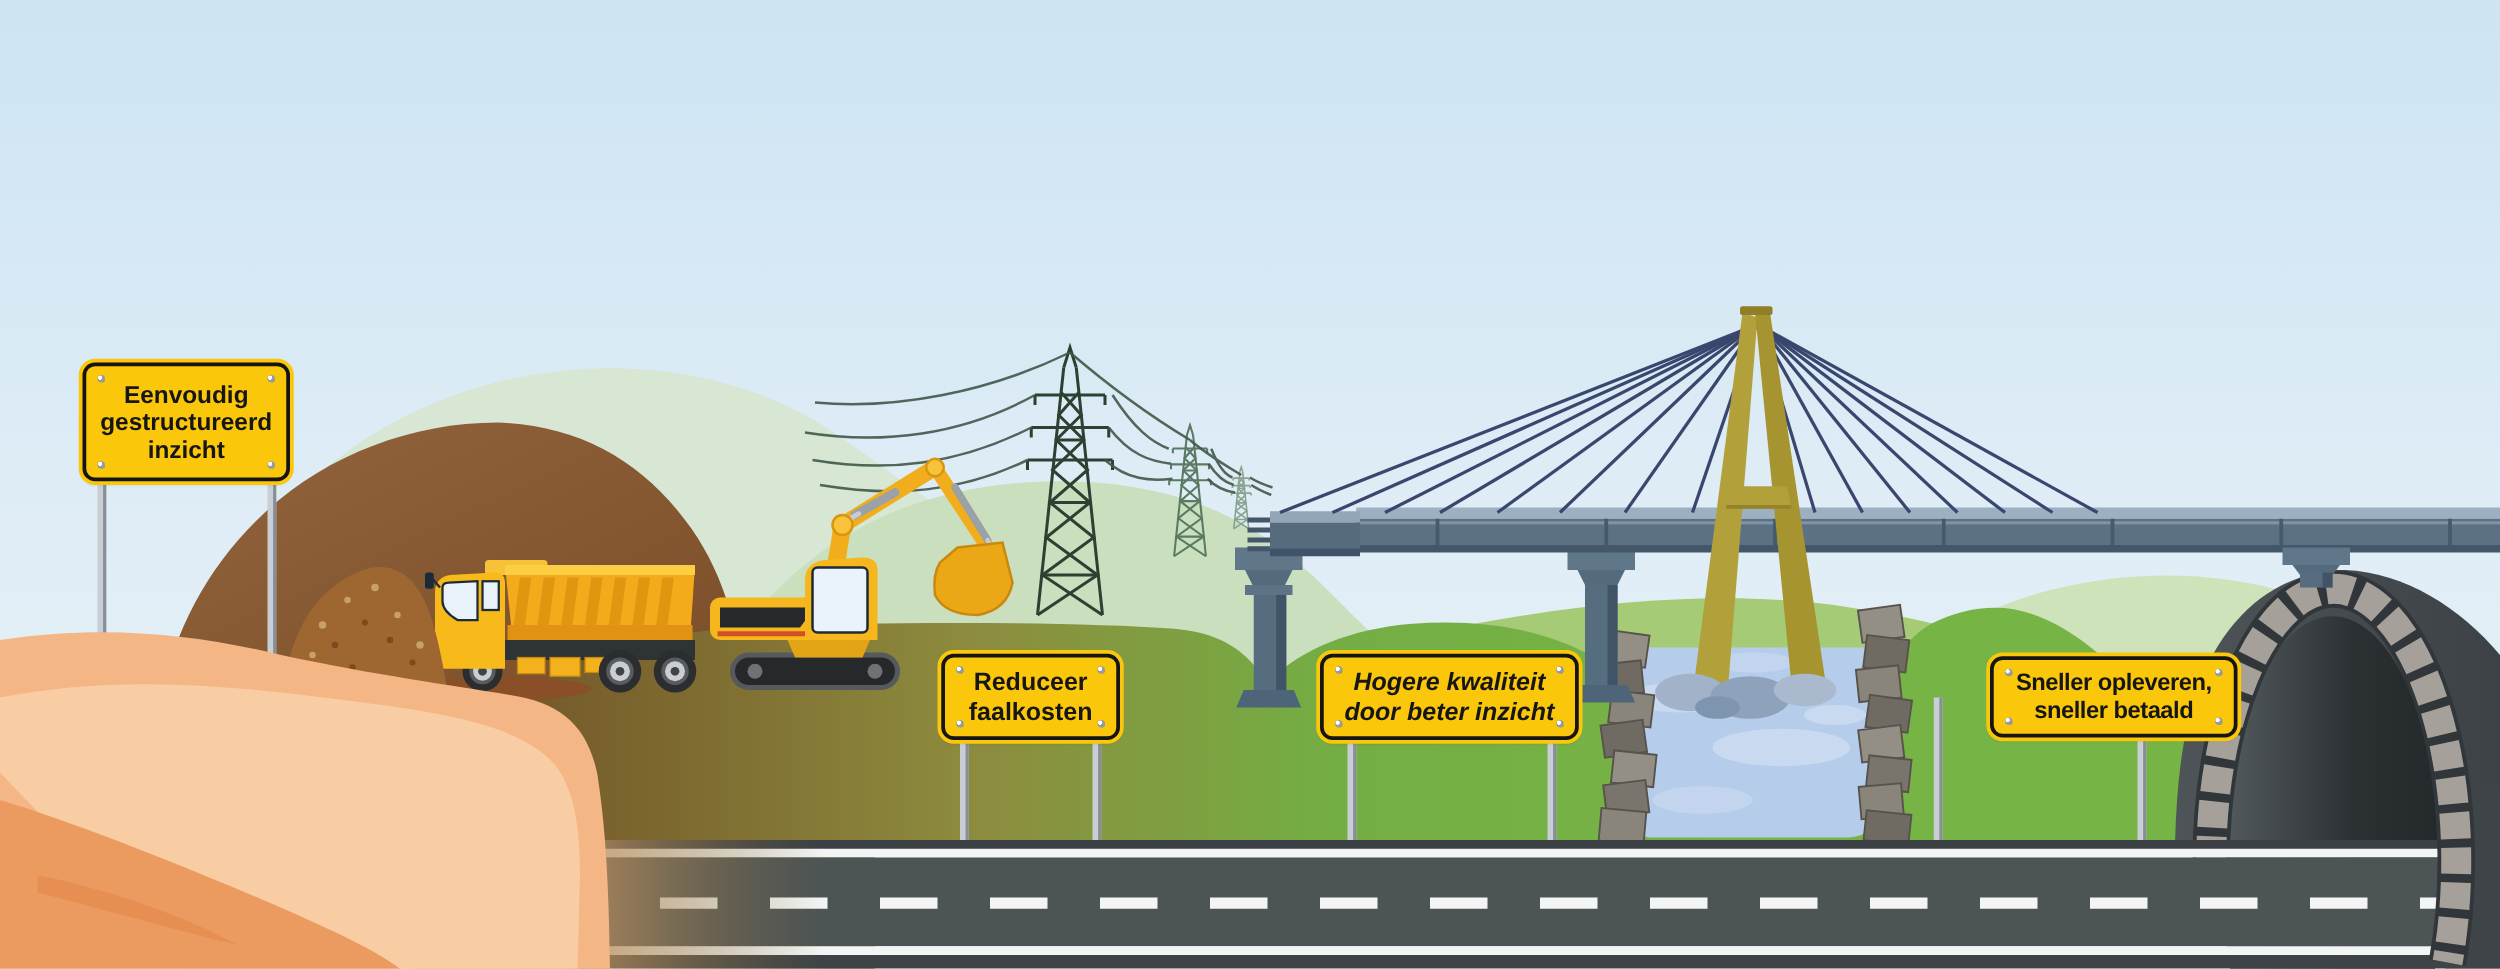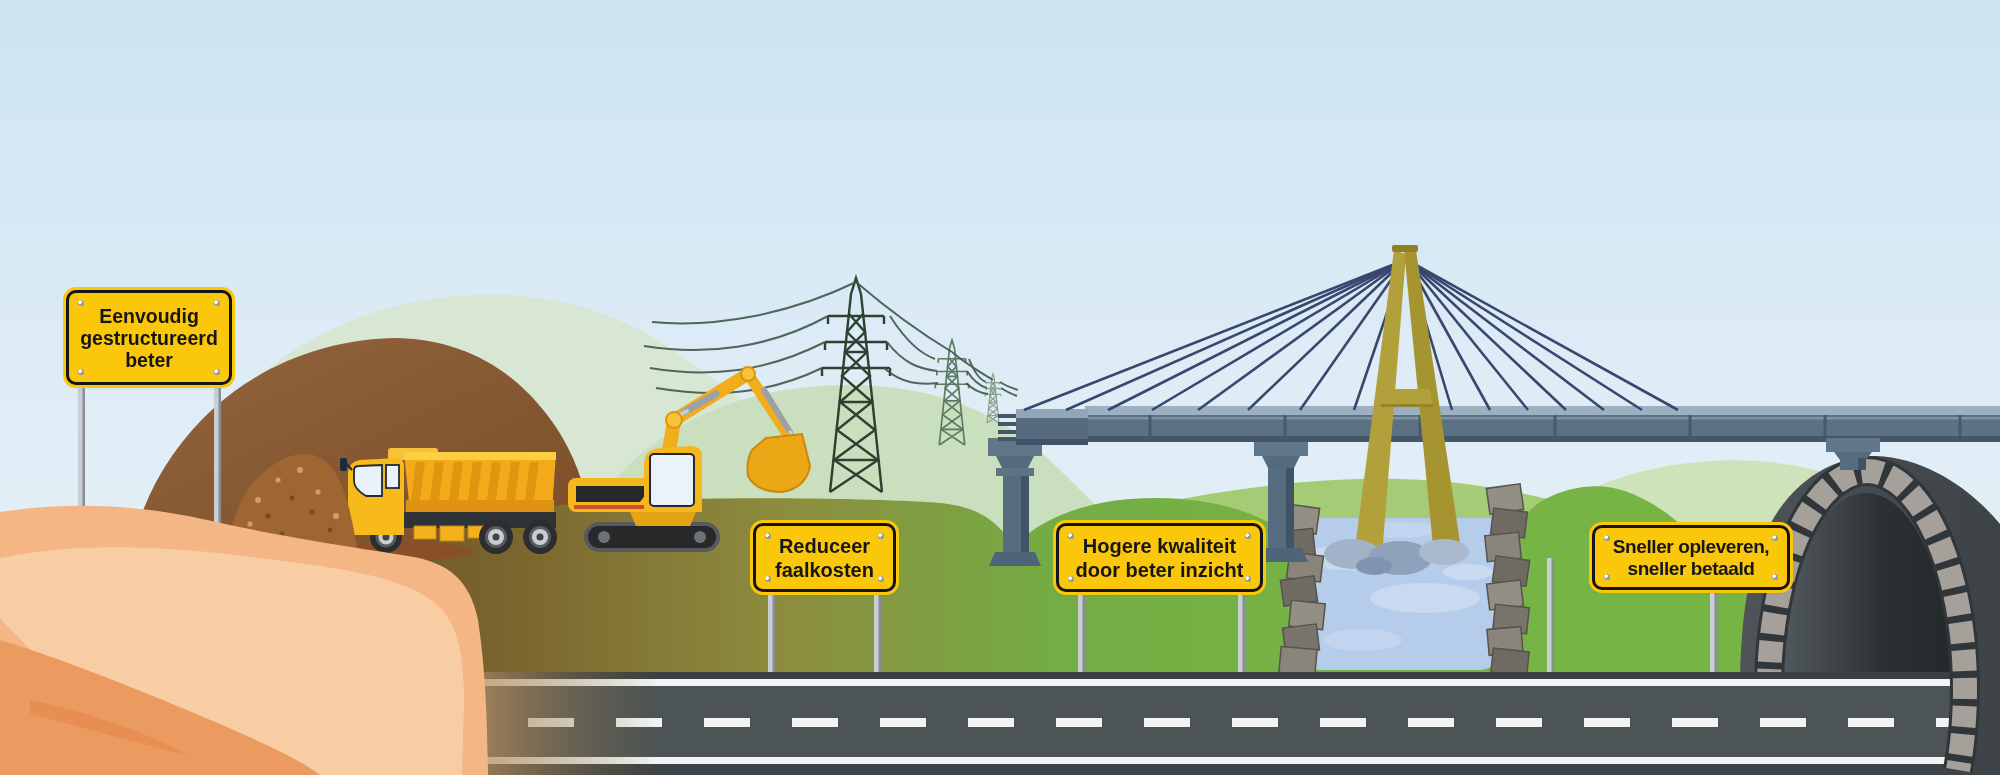--- a/index.html
+++ b/index.html
@@ -6,21 +6,21 @@
   .stage{position:relative;width:2000px;height:775px;overflow:hidden;font-family:"Liberation Sans",sans-serif;}
   .stage svg{position:absolute;left:0;top:0;display:block;}
   .sign{position:absolute;z-index:5;background:#fbc70a;border:3px solid #151515;border-radius:10px;
         box-shadow:0 0 0 3px #fbc70a, 0 2px 3px rgba(60,60,40,.25);
         display:flex;align-items:center;justify-content:center;
         font-weight:bold;color:#161616;text-align:center;}
   .sign-text{width:100%;}
   .sign-line{white-space:nowrap;}
   .sign-1{left:66px;top:290px;width:160px;height:89px;font-size:19.5px;line-height:22px;}
   .sign-2{left:753px;top:523px;width:137px;height:63px;font-size:20px;line-height:24px;text-align:center;}
-  .sign-3{left:1056px;top:523px;width:201px;height:63px;font-size:20px;line-height:24px;}
+  .sign-3{left:1056px;top:523px;width:201px;height:63px;font-size:20px;line-height:24px;font-style:italic;}
   .sign-4{left:1592px;top:525px;width:192px;height:59px;font-size:19px;line-height:22px;letter-spacing:-0.4px;}
   .bolt{position:absolute;width:6px;height:6px;border-radius:50%;
         background:radial-gradient(circle at 35% 35%, #ffffff 0 28%, #939ca6 34% 72%, #5d666e 78%);}
   .b-tl{left:9px;top:7px;} .b-tr{right:9px;top:7px;} .b-bl{left:9px;bottom:7px;} .b-br{right:9px;bottom:7px;}
 </style>
 </head>
 <body>
 
 <div class="stage">
 <svg width="2000" height="775" viewBox="0 0 2000 775">
@@ -379,21 +379,21 @@
 </svg>
 
 <div class="sign sign-1">
   <span class="bolt b-tl"></span>
   <span class="bolt b-tr"></span>
   <span class="bolt b-bl"></span>
   <span class="bolt b-br"></span>
   <div class="sign-text">
     <div class="sign-line">Eenvoudig</div>
     <div class="sign-line">gestructureerd</div>
-    <div class="sign-line">beter</div>
+    <div class="sign-line">inzicht</div>
   </div>
 </div>
 
 <div class="sign sign-2">
   <span class="bolt b-tl"></span>
   <span class="bolt b-tr"></span>
   <span class="bolt b-bl"></span>
   <span class="bolt b-br"></span>
   <div class="sign-text">
     <div class="sign-line">Reduceer</div>

